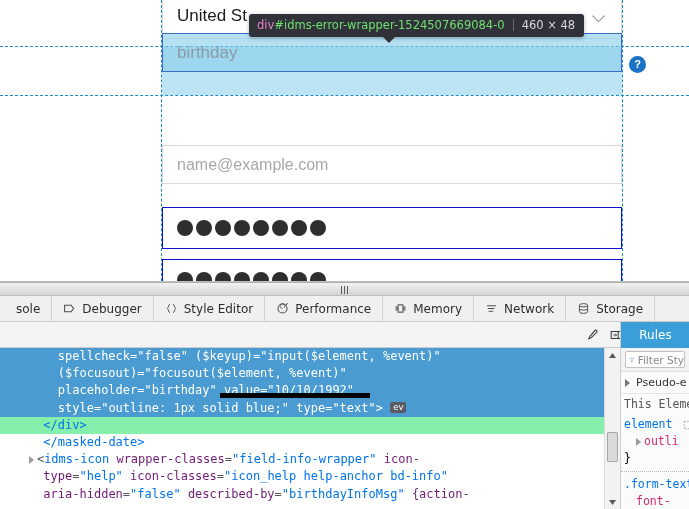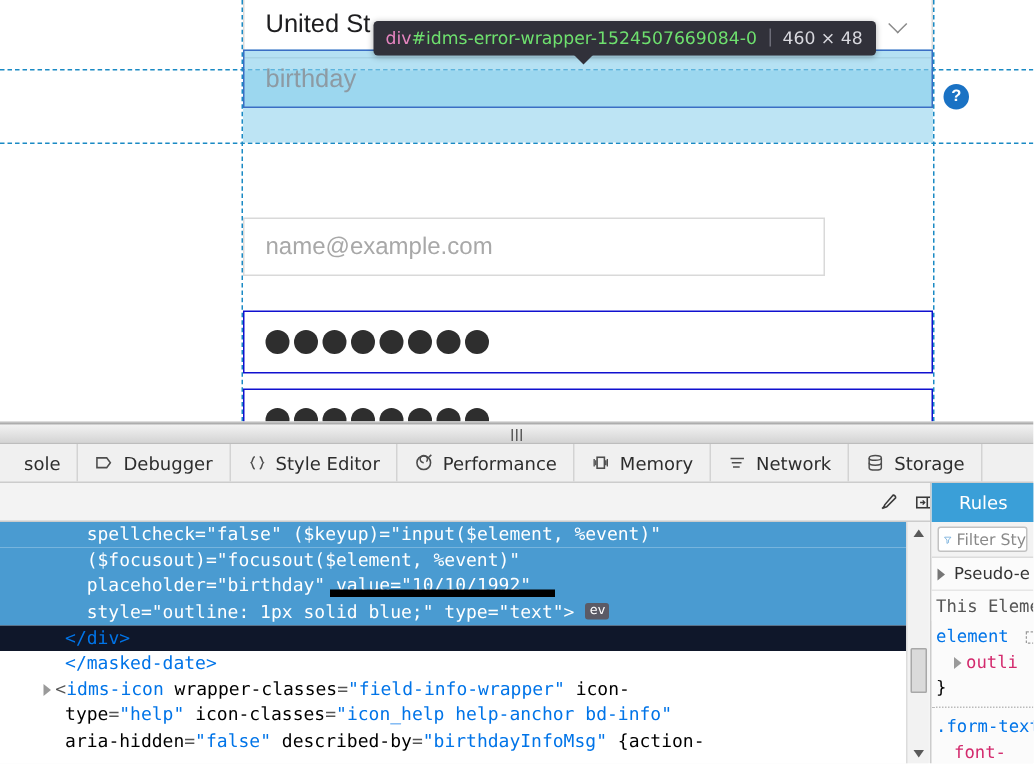--- a/index.html
+++ b/index.html
@@ -68,21 +68,21 @@
   .help-icon {
     position: absolute; left: 629px; top: 56px;
     width: 17px; height: 17px; border-radius: 50%;
     background: #1a72c4; color: #fff;
     font-size: 11px; font-weight: bold;
     display: flex; align-items: center; justify-content: center;
     line-height: 1;
   }
 
   .email-field {
-    left: 162px; top: 145px; width: 388px; height: 39px;
+    left: 162px; top: 145px; width: 460px; height: 39px;
   }
   .email-hint {
     position: absolute; left: 163px; top: 186px;
     font-size: 13px; color: #666;
   }
 
   .pw-field {
     left: 162px; top: 207px; width: 460px; height: 42px;
     border: 1.5px solid #1010cf;
     background: #fff;
@@ -205,34 +205,34 @@
   .markup {
     position: absolute; left: 0; top: 66px; width: 604px; bottom: 0;
     background: #fff;
     overflow: hidden;
     font-family: "DejaVu Sans Mono", monospace;
     font-size: 12px;
     line-height: 17.2px;
   }
   .mrow { position: relative; white-space: pre; padding-left: 0; }
   .mrow.sel { background: #4a9bd1; }
-  .mrow.sel2 { background: #0f172a; }
+  .mrow.sel2 { background: #86efac; }
   .twisty {
     display: inline-block; width: 0; height: 0;
     border-left: 5px solid #9a9a9a;
     border-top: 4px solid transparent;
     border-bottom: 4px solid transparent;
     vertical-align: middle;
     margin-right: 3px;
   }
   .sel .tk-attr  { color: #ffffff; }
   .sel .tk-val   { color: #ffffff; }
   .sel .tk-punc  { color: #ffffff; }
   .tk-tag   { color: #0074e8; }
-  .tk-attr  { color: #000000; }
+  .tk-attr  { color: #701a75; }
   .tk-val   { color: #0074e8; }
   .tk-punc  { color: #555; }
   .tk-close { color: #0074e8; }
   .redact {
     position: absolute;
     background: #000;
   }
   .ev-badge {
     display: inline-block;
     background: #5b5b66; color: #fff;

